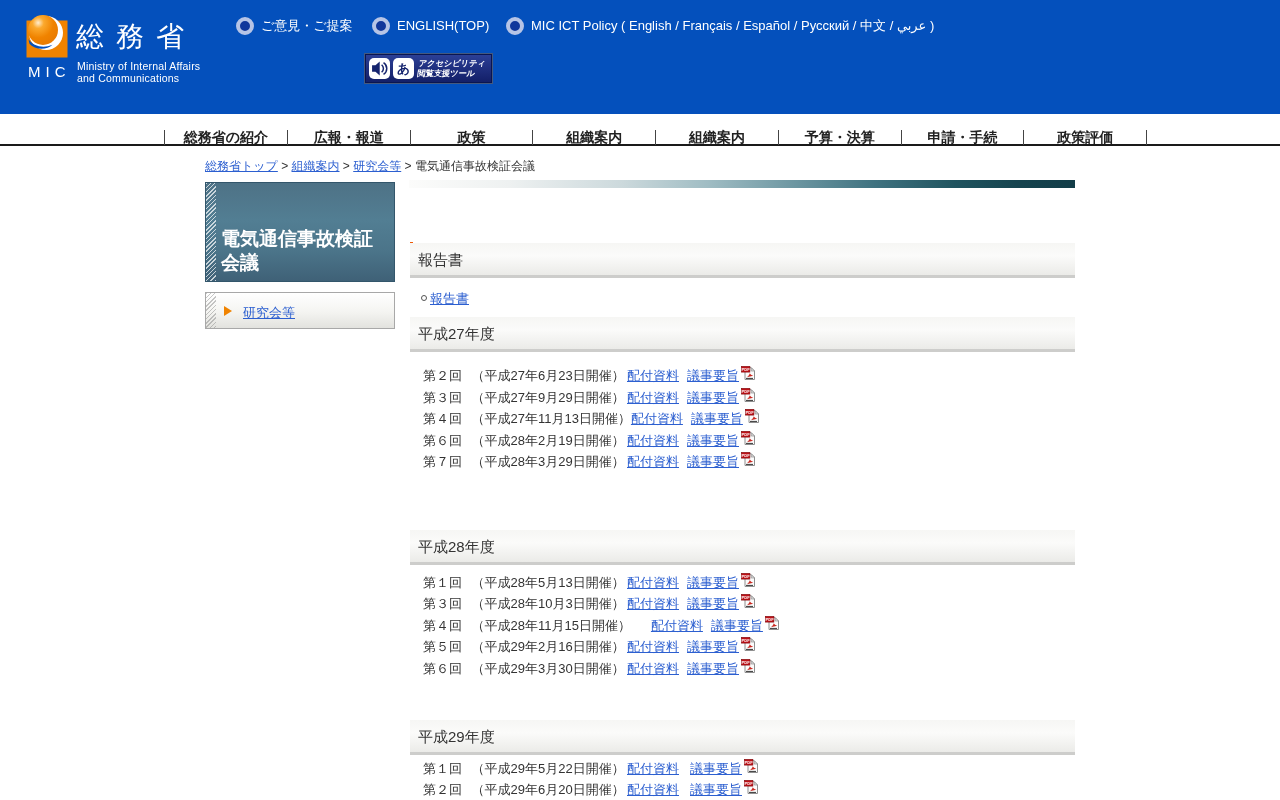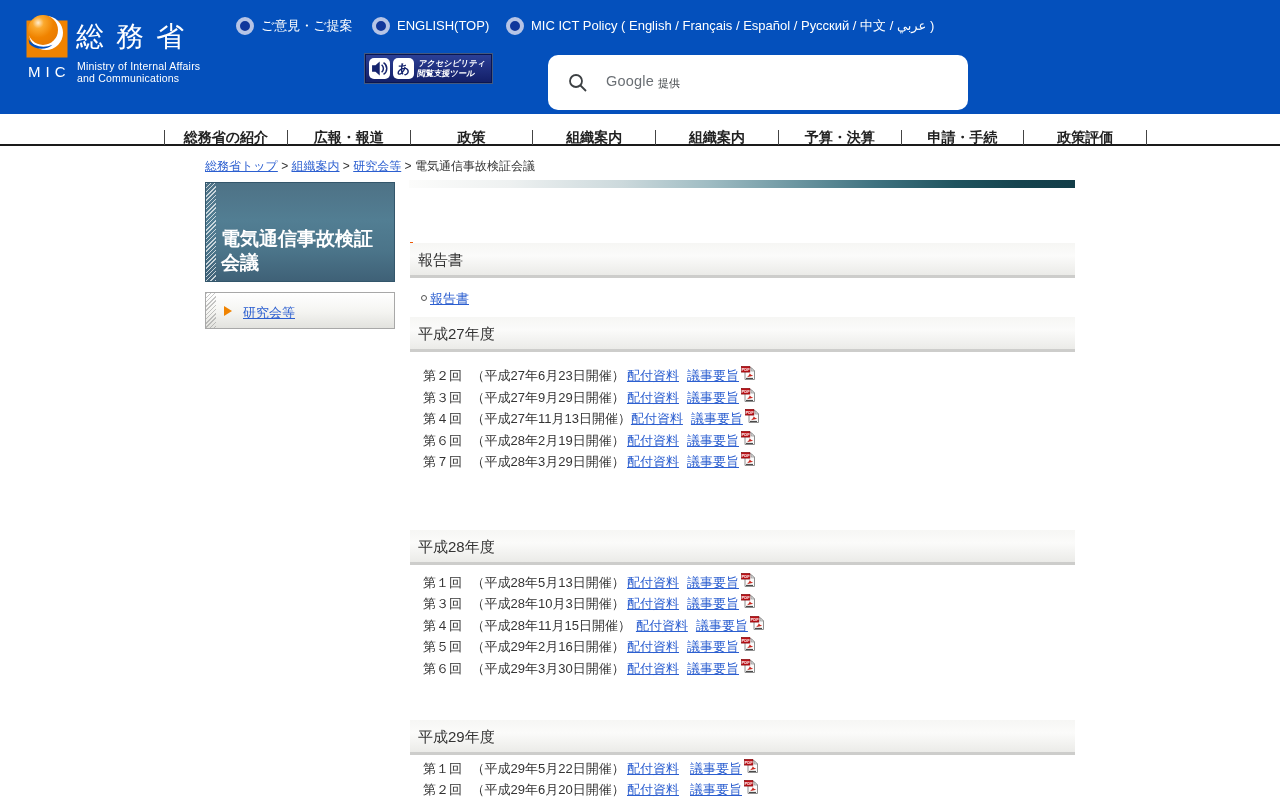--- a/index.html
+++ b/index.html
@@ -77,28 +77,20 @@
           <path d="M10,4.5 a4.5,4.5 0 0 1 0,7 M11.8,2.5 a6.5,6.5 0 0 1 0,11" stroke="#15246e" stroke-width="1.4" fill="none"></path>
         </svg>
       </span>
     <span class="ic">
         <svg width="17" height="17" viewBox="0 0 16 16">
           <text x="8" y="12.5" font-size="12" font-weight="bold" text-anchor="middle" fill="#15246e" font-family="sans-serif">あ</text>
         </svg>
       </span>
     <span class="tx">アクセシビリティ<br>閲覧支援ツール</span>
   </div>
-  <div class="search">
-    <svg width="20" height="20" viewBox="0 0 20 20" style="position:absolute;left:20px;top:18px;">
-        <circle cx="8" cy="8" r="6" stroke="#3c4043" stroke-width="1.8" fill="none"></circle>
-        <line x1="12.5" y1="12.5" x2="18" y2="18" stroke="#3c4043" stroke-width="1.8"></line>
-      </svg>
-    <span class="g">Google</span>
-      <span class="p">提供</span>
-  </div>
 </div>
 <div class="gnav">
   <ul>
     <li>総務省の紹介</li>
       <li>広報・報道</li>
       <li>政策</li>
       <li>組織案内</li>
       <li>組織案内</li>
       <li>予算・決算</li>
       <li>申請・手続</li>
@@ -150,21 +142,21 @@
   <div class="h2" style="top:530px;">
       <span>平成28年度</span>
     </div>
   <div class="list" style="top:571.5px;">
     <div class="row"><span class="no">第１回</span><span class="dt">（平成28年5月13日開催）</span><a href="#">配付資料</a><a class="l2" href="#">議事要旨</a><svg class="pdf">
           <use href="#pdfi"></use>
         </svg></div>
     <div class="row"><span class="no">第３回</span><span class="dt">（平成28年10月3日開催）</span><a href="#">配付資料</a><a class="l2" href="#">議事要旨</a><svg class="pdf">
           <use href="#pdfi"></use>
         </svg></div>
-    <div class="row"><span class="no">第４回</span><span class="dt" style="margin-right:5px;">（平成28年11月15日開催）</span><a href="#">配付資料</a><a class="l2" href="#">議事要旨</a><svg class="pdf">
+    <div class="row"><span class="no">第４回</span><span class="dt" style="margin-right:20px;">（平成28年11月15日開催）</span><a href="#">配付資料</a><a class="l2" href="#">議事要旨</a><svg class="pdf">
           <use href="#pdfi"></use>
         </svg></div>
     <div class="row"><span class="no">第５回</span><span class="dt">（平成29年2月16日開催）</span><a href="#">配付資料</a><a class="l2" href="#">議事要旨</a><svg class="pdf">
           <use href="#pdfi"></use>
         </svg></div>
     <div class="row"><span class="no">第６回</span><span class="dt">（平成29年3月30日開催）</span><a href="#">配付資料</a><a class="l2" href="#">議事要旨</a><svg class="pdf">
           <use href="#pdfi"></use>
         </svg></div>
   </div>
   <div class="h2" style="top:720px;">

